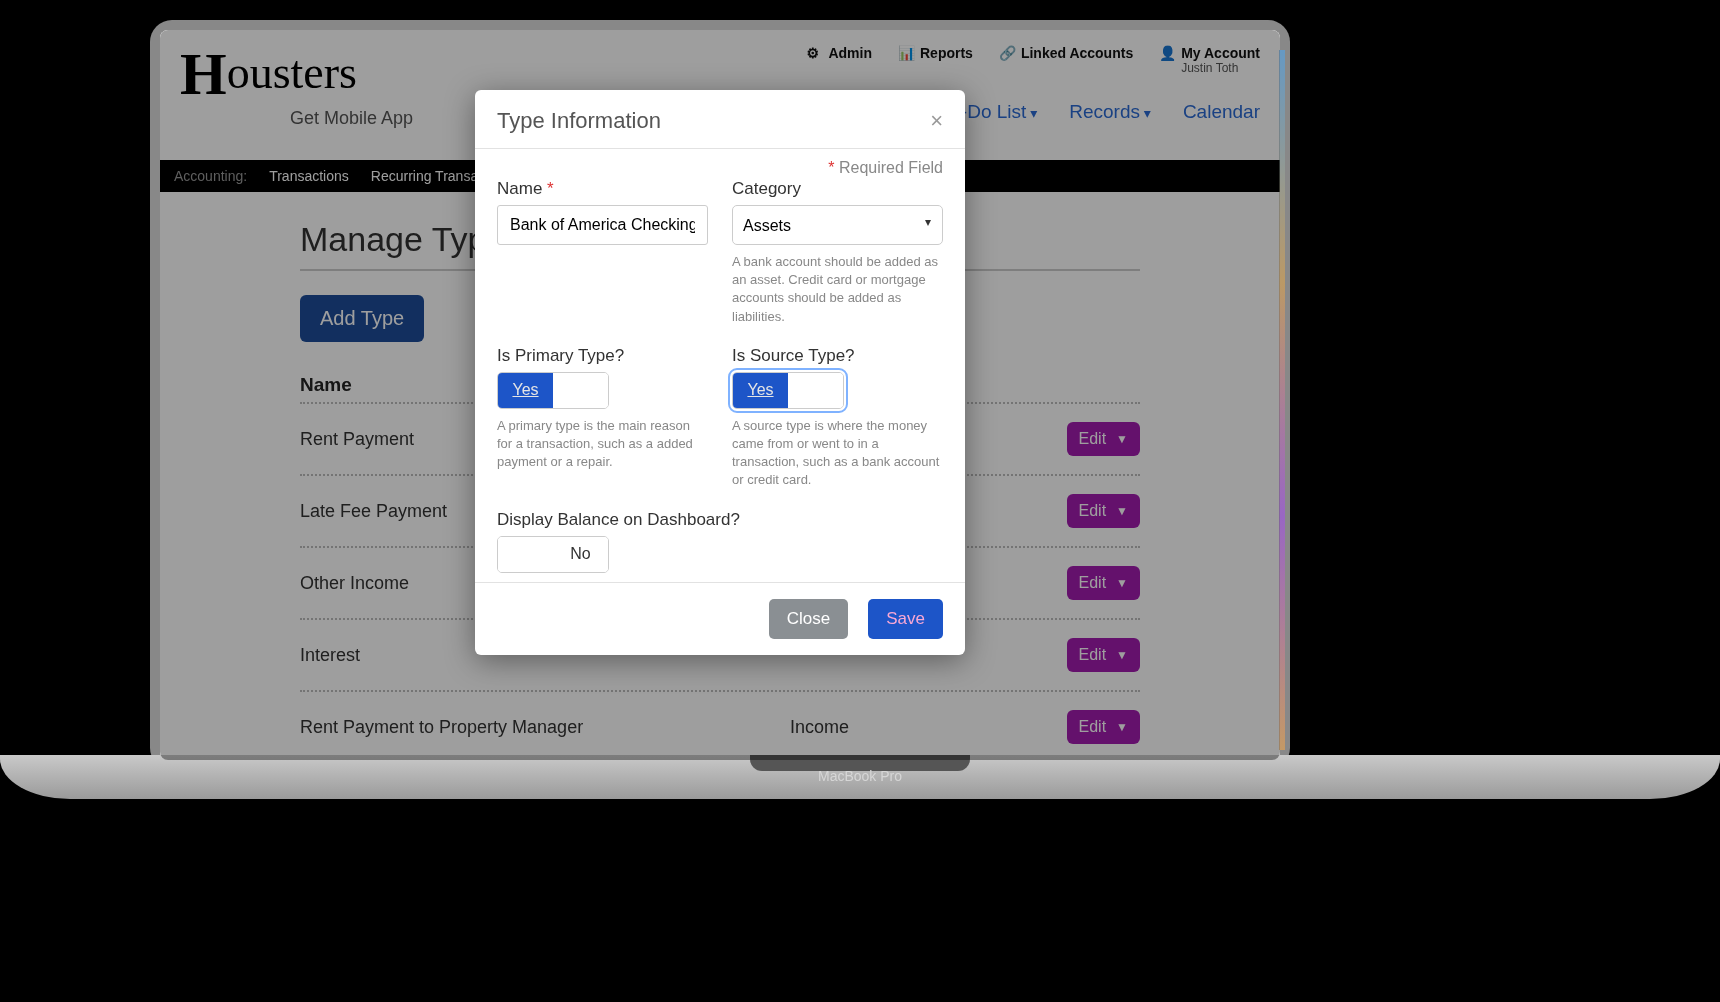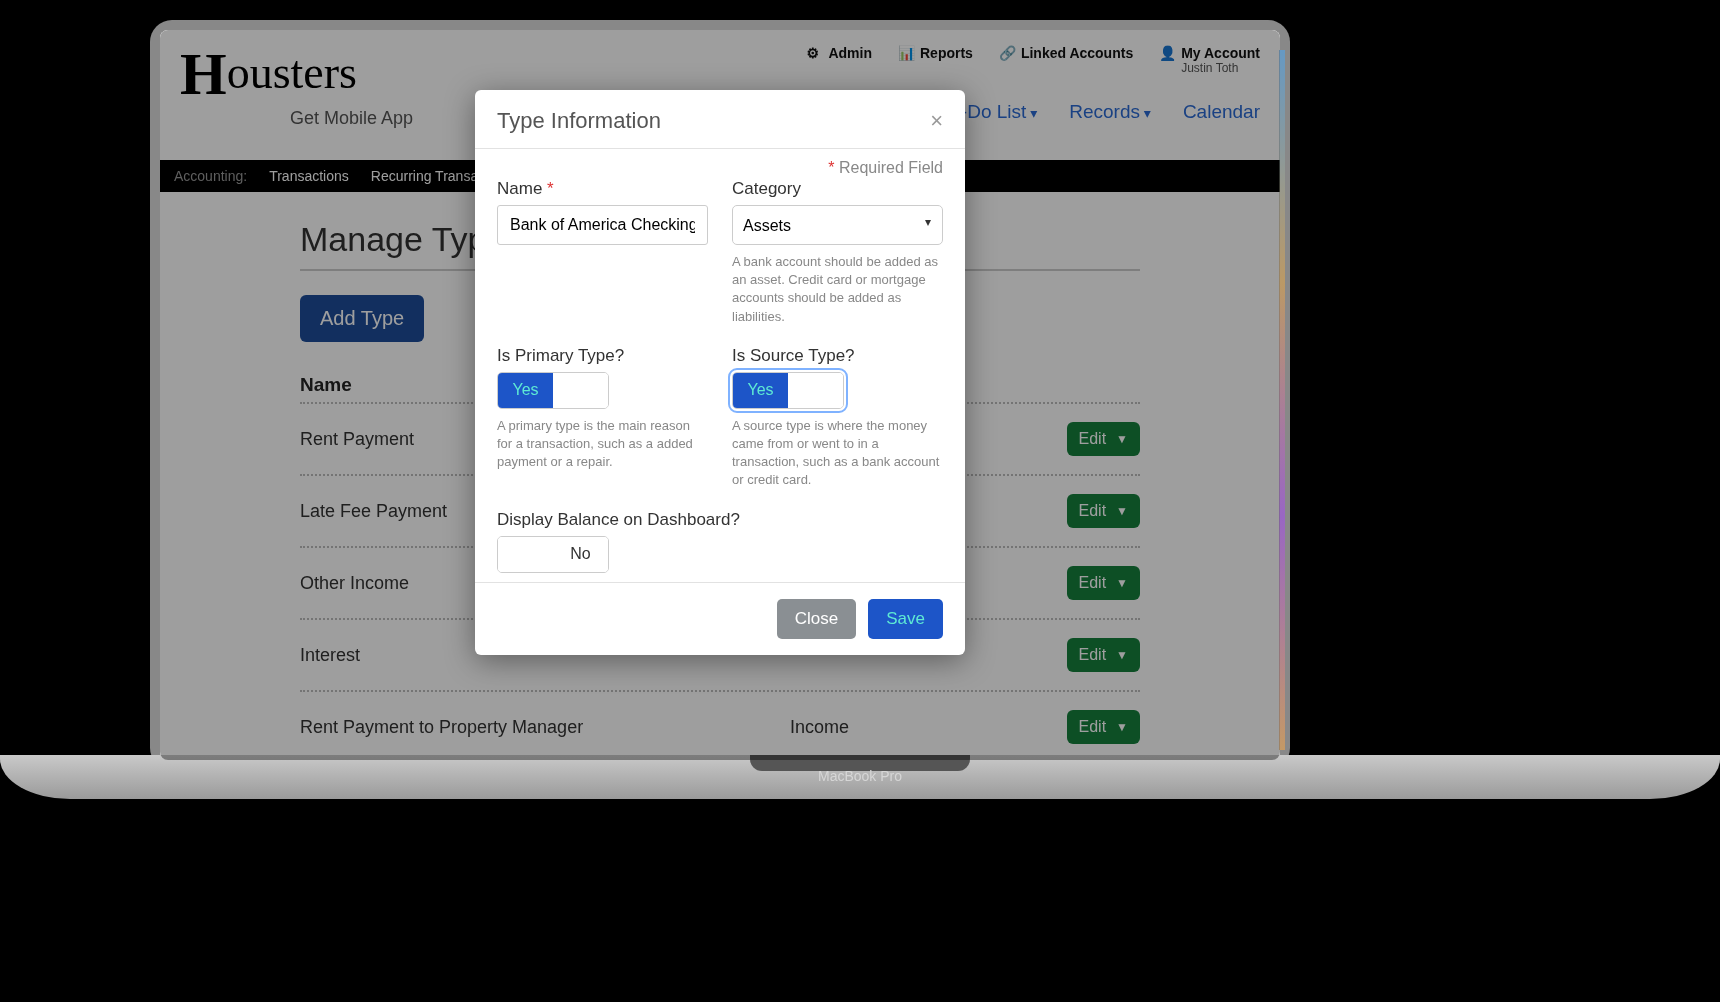--- a/index.html
+++ b/index.html
@@ -77,21 +77,21 @@
 .title-rule { height:2px; background:#ccc; margin:10px 0 24px 0;}
 .add-btn { display:inline-block; background:#1d4d9a; color:#fff; font-size:20px; padding:12px 20px; border-radius:6px; border:none; cursor:pointer; margin-bottom:26px;text-align:right;}
 .tbl-head {display:flex; font-weight:700; font-size:19px; color:#222; padding:6px 0;}
 .col-name{flex:1;}
 .col-cat{width:260px;}
 .col-act{width:90px;}
 .row { display:flex; align-items:center; padding:18px 0; border-top:2px dotted #bbb; font-size:18px; color:#333;}
 .row .col-name{flex:1;}
 .row .col-cat{width:260px;}
 .row .col-act{width:90px; text-align:right;}
-.edit-btn{ background:#15803d; color:#fff; border:none; border-radius:6px; padding:8px 12px; font-size:16px; cursor:pointer; display:inline-flex; align-items:center; gap:10px;}
+.edit-btn{ background:#a21caf; color:#fff; border:none; border-radius:6px; padding:8px 12px; font-size:16px; cursor:pointer; display:inline-flex; align-items:center; gap:10px;}
 .edit-btn .caret{font-size:12px;}
 
 
 .modal-back { position:absolute; inset:0; z-index:50; display:flex; justify-content:center; align-items:flex-start;}
 .modal { position:relative; top:60px; width:490px; background:#fff; border-radius:6px; box-shadow:0 6px 30px rgba(0,0,0,.4); z-index:60;}
 .modal-hd { padding:18px 22px 14px; border-bottom:1px solid #e2e2e2; display:flex; justify-content:space-between; align-items:center;gap:16px;}
 .modal-hd h3{ font-size:22px; font-weight:400; color:#555;}
 .modal-close{ color:#999; font-size:22px; background:none; border:none; cursor:pointer;}
 .modal-body{ padding:10px 22px 6px; }
 .req { text-align:right; font-size:16px; color:#888;}
@@ -101,27 +101,27 @@
 .flabel{font-size:17px; color:#333; margin-bottom:6px; display:block;}
 .flabel .star{color:#d33;}
 .finput{width:100%; height:40px; border:1px solid #ccc; border-radius:3px; padding:0 12px; font-size:16px;}
 .fselect{width:100%; height:40px; border:1px solid #ccc; border-radius:5px; padding:0 10px; font-size:16px; background:#fff; appearance:none; position:relative;}
 .sel-wrap{position:relative;}
 .sel-wrap::after{content:"▾"; position:absolute; right:12px; top:10px; color:#333; font-size:12px; pointer-events:none;}
 .help{font-size:13px; color:#888; margin-top:8px; line-height:1.4;}
 .toggle{display:inline-flex; border:1px solid #ccc; border-radius:5px; overflow:hidden; width:112px; height:37px;}
 .toggle.source{outline:2px solid #7fb2ff; outline-offset:2px;}
 .tog-half{flex:1; display:flex; align-items:center; justify-content:center; font-size:16px; cursor:pointer;}
-.tog-on{background:#1d55c8; color:#5eead4;}
+.tog-on{background:#1d55c8; color:#e5e5e5;text-decoration:underline;}
 .tog-off{background:#fff; color:#333;}
 .sect{margin-top:20px;}
 .modal-ft{ border-top:1px solid #e2e2e2; padding:16px 22px; display:flex; justify-content:flex-end; gap:12px;}
 .btn{ border:none; border-radius:5px; padding:10px 18px; font-size:17px; cursor:pointer;}
 .btn-gray{background:#8a8f93; color:#fff;}
-.btn-blue{background:#1d55c8; color:#5eead4;}
+.btn-blue{background:#1d55c8; color:#f9a8d4;margin-left:8px;}
 </style>
 </head>
 <body>
 
 <div class="rainbow-right"></div>
 
 <div class="laptop-screen-outer">
 <div class="laptop-screen-inner">
 
   <div class="hdr">

